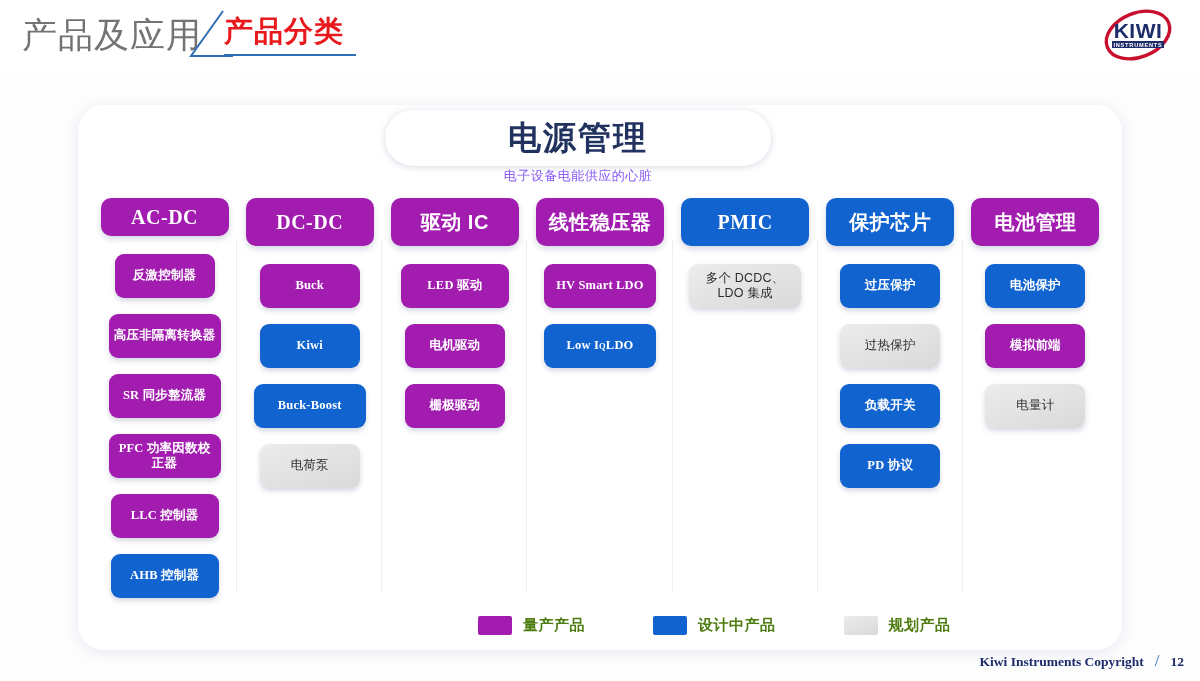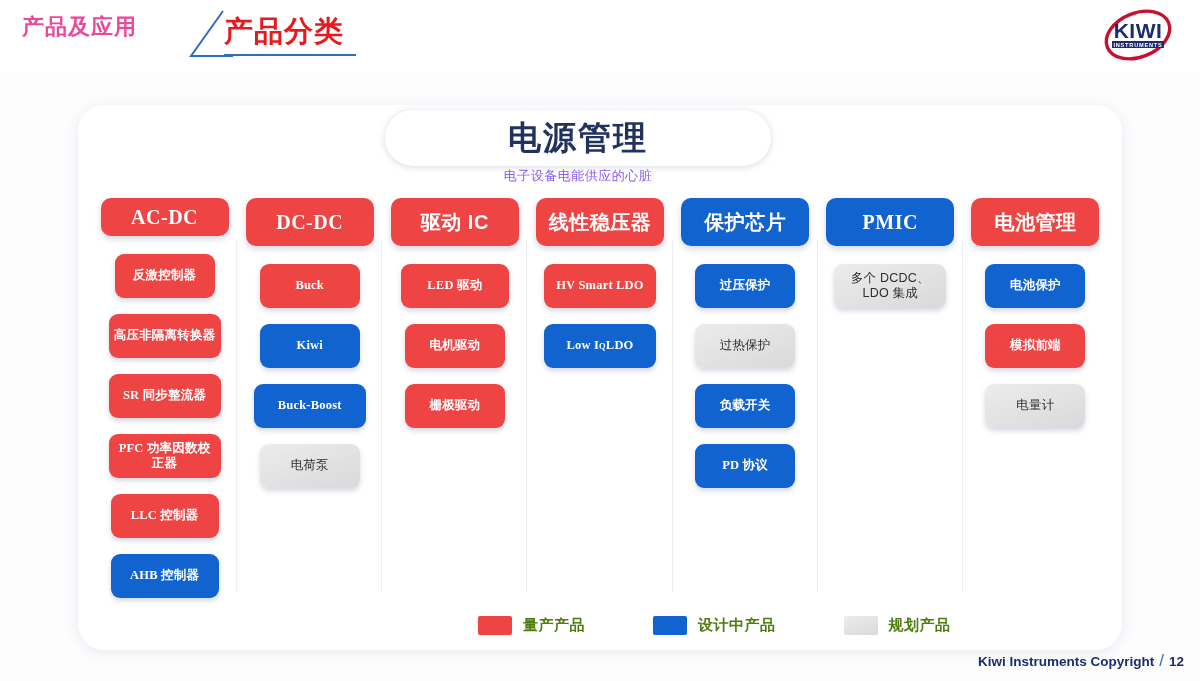--- a/index.html
+++ b/index.html
@@ -19,23 +19,23 @@
     top: 0; left: 0;
     width: 1200px;
     height: 72px;
     background: #ffffff;
   }
   .title-main {
     position: absolute;
     left: 22px;
     top: 12px;
     font-family: "Liberation Serif", "DejaVu Serif", serif;
-    font-weight: bold;
-    font-size: 22px;
-    color: #ec4899;
+    font-weight: normal;
+    font-size: 35px;
+    color: #737373;
     letter-spacing: 1px;
   }
   .title-slash {
     position: absolute;
     left: 183px;
     top: 8px;
     width: 60px;
     height: 56px;
   }
   .title-sub {
@@ -174,21 +174,21 @@
     font-weight: bold;
     font-size: 12.5px;
     line-height: 1.22;
     letter-spacing: 0.2px;
     padding: 4px 5px;
     box-shadow: 0 3px 5px rgba(100,110,150,0.26);
   }
   .item.wide   { width: 108px; }
   .item.wider  { width: 112px; }
 
-  .sw-dark   { background: #ef4444; color: #ffffff; }
+  .sw-dark   { background: #a21caf; color: #ffffff; }
   .sw-bright { background: #1163cf; color: #ffffff; }
   .sw-gray   { background: linear-gradient(160deg,#ececec,#d9d9d9); color: #2d2d2d; }
   .sw-gray.plain { font-family: "Liberation Sans","DejaVu Sans",sans-serif; font-weight: normal; font-size: 12.5px; }
 
   
   .legend {
     position: absolute;
     left: 400px;
     top: 505px;
     width: 620px;
@@ -214,22 +214,22 @@
     letter-spacing: 0.5px;
   }
 
   
   .footer {
     position: absolute;
     right: 16px;
     bottom: 10px;
     display: flex;
     align-items: baseline;
-    gap: 5px;
-    font-family: Liberation Sans, sans-serif;
+    gap: 11px;
+    font-family: Liberation Serif, serif;
     font-weight: bold;
     font-size: 13.5px;
     color: #1d2d6b;
     margin-top: 28px;
   }
   .footer-slash {
     color: #2f6fb5;
     font-size: 17px;
     font-weight: normal;
   }
@@ -293,32 +293,32 @@
         </div>
       </div>
       <div class="col">
         <div class="col-head sw-dark cjk">线性稳压器</div>
         <div class="items">
           <div class="item sw-dark wider">HV Smart LDO</div>
           <div class="item sw-bright wider">Low I<sub>Q</sub> LDO</div>
         </div>
       </div>
       <div class="col">
+        <div class="col-head sw-bright">PMIC</div>
+        <div class="items">
+          <div class="item sw-gray wider plain">多个 DCDC、LDO 集成</div>
+        </div>
+      </div>
+      <div class="col">
         <div class="col-head sw-bright cjk">保护芯片</div>
         <div class="items">
           <div class="item sw-bright">过压保护</div>
           <div class="item sw-gray plain">过热保护</div>
           <div class="item sw-bright">负载开关</div>
           <div class="item sw-bright">PD 协议</div>
-        </div>
-      </div>
-      <div class="col">
-        <div class="col-head sw-bright">PMIC</div>
-        <div class="items">
-          <div class="item sw-gray wider plain">多个 DCDC、LDO 集成</div>
         </div>
       </div>
       <div class="col">
         <div class="col-head sw-dark cjk">电池管理</div>
         <div class="items">
           <div class="item sw-bright">电池保护</div>
           <div class="item sw-dark">模拟前端</div>
           <div class="item sw-gray plain">电量计</div>
         </div>
       </div>

